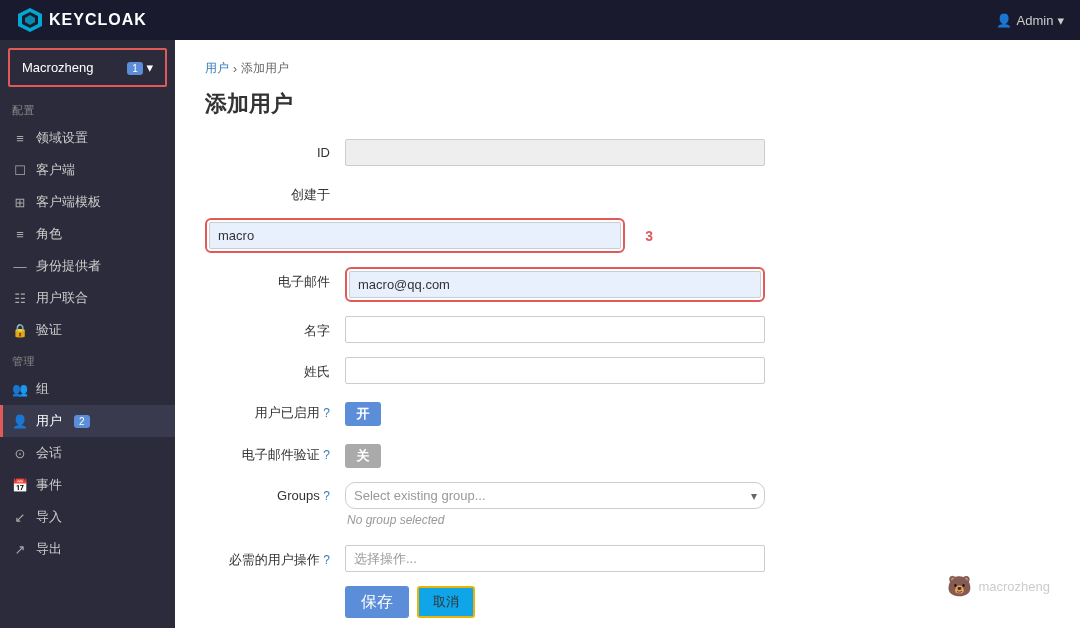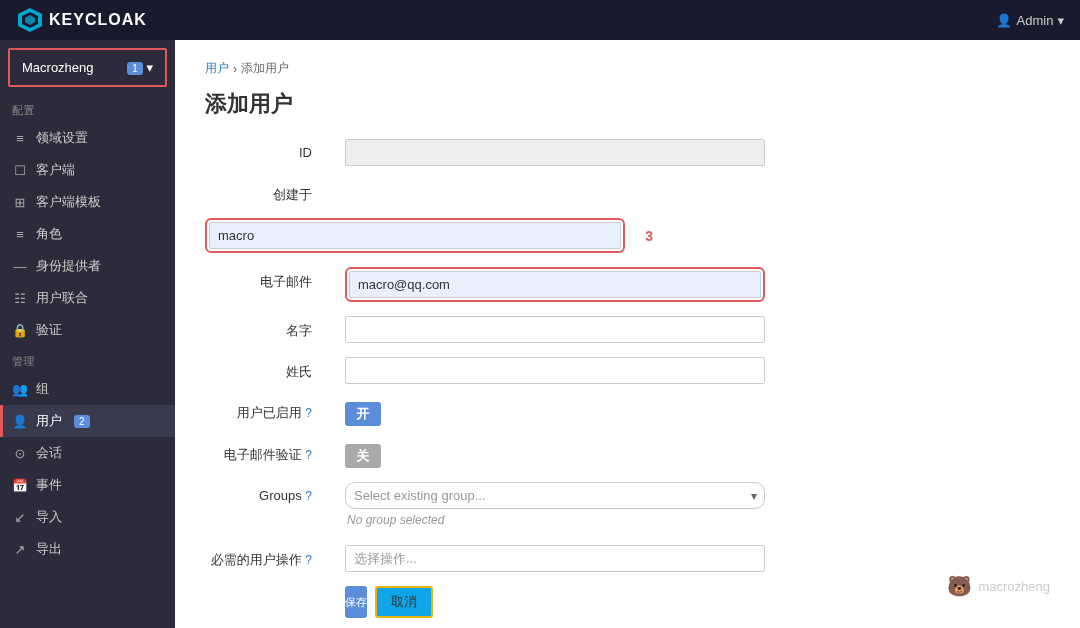--- a/index.html
+++ b/index.html
@@ -150,21 +150,21 @@
       width: 100%;
     }
     .form-row {
       display: flex;
       align-items: flex-start;
       margin-bottom: 14px;
     }
     .form-label {
       width: 140px;
       text-align: right;
-      padding-right: 33px;
+      padding-right: 15px;
       padding-top: 6px;
       font-size: 13px;
       color: #333;
       flex-shrink: 0;
     }
     .form-label .required {
       color: #e05a5a;
     }
     .form-label .help-icon {
       color: #337ab7;
@@ -286,23 +286,23 @@
     .btn-row {
       display: flex;
       gap: 8px;
       margin-top: 10px;
       margin-left: 140px;
     }
     .btn-save {
       background: #5b8dd9;
       color: #fff;
       border: none;
-      padding: 5px 0;
+      padding: 5px 16px;
       border-radius: 3px;
-      font-size: 11px;
+      font-size: 16px;
       cursor: pointer;
     }
     .btn-cancel {
       background: #0ea5e9;
       color: #333;
       border: 2px solid #eab308;
       padding: 5px 14px;
       border-radius: 3px;
       font-size: 13px;
       cursor: pointer;

